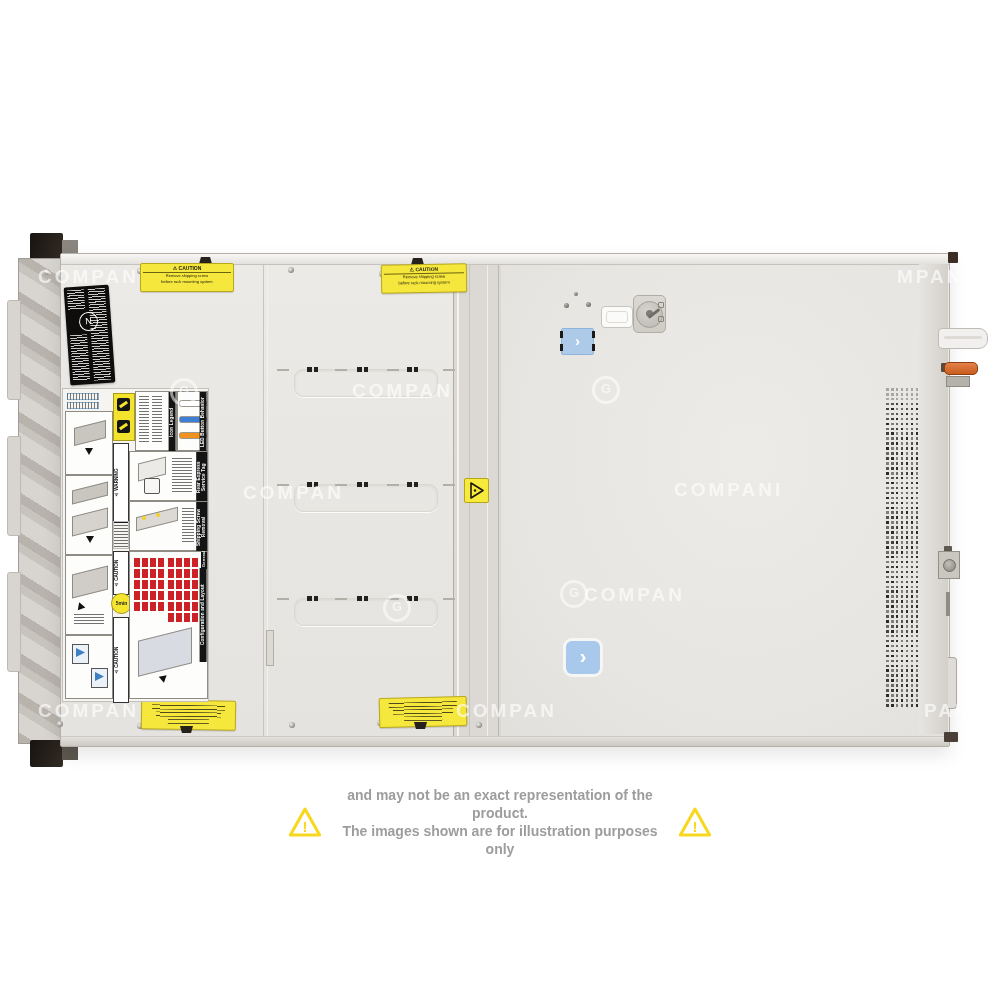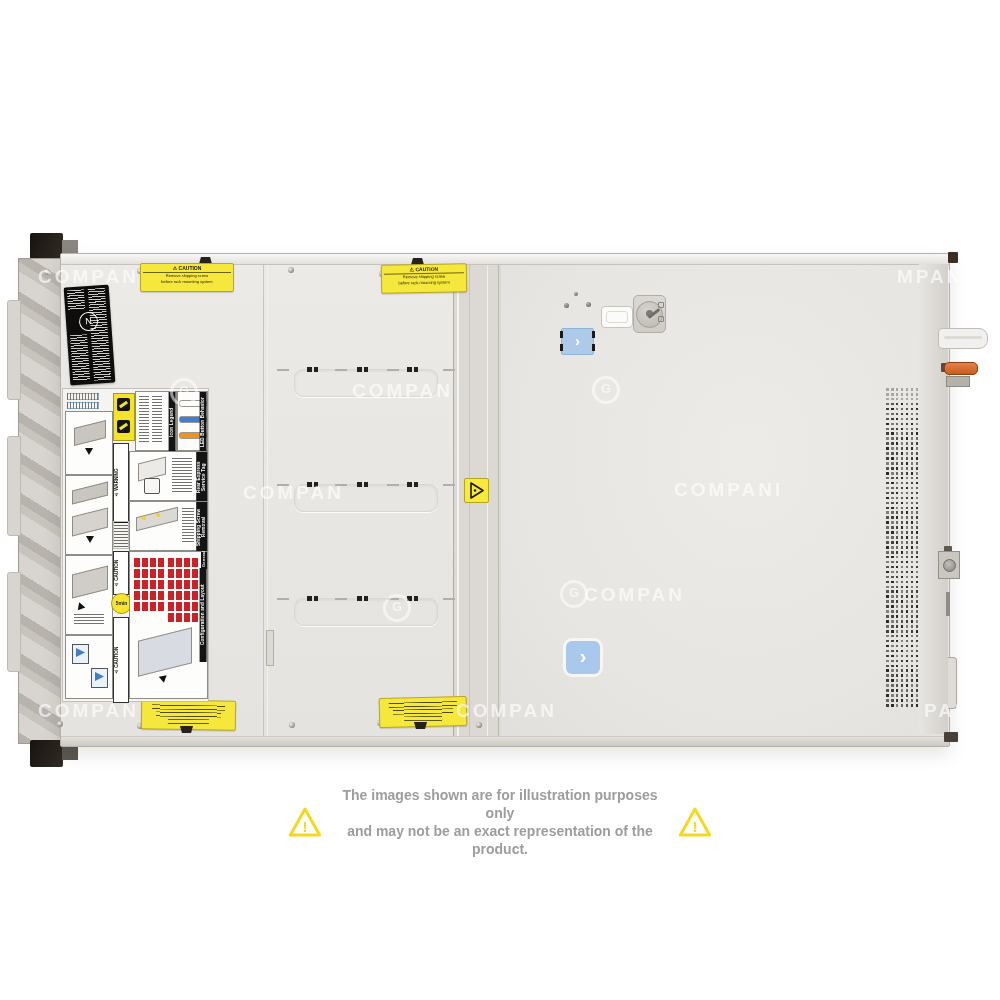--- a/index.html
+++ b/index.html
@@ -883,21 +883,21 @@
       <div class="wm" style="left: 456px; top: 700px;">COMPAN</div>
       <div class="wm" style="left: 924px; top: 700px;">PAN</div>
     </div>
 
   <div class="abs disclaimer">
     <svg class="tri" viewBox="0 0 100 92">
       <path d="M50 8 L93 84 L7 84 Z" fill="none" stroke="#f8d71f" stroke-width="9" stroke-linejoin="round"></path>
       <text x="50" y="74" text-anchor="middle" font-size="44" font-weight="bold" fill="#f8d71f" font-family="Liberation Sans, sans-serif">!</text>
     </svg>
     <div class="disc-text">
+      <div>and may not be an exact representation of the product.</div>
       <div>The images shown are for illustration purposes only</div>
-      <div>and may not be an exact representation of the product.</div>
     </div>
     <svg class="tri" viewBox="0 0 100 92">
       <path d="M50 8 L93 84 L7 84 Z" fill="none" stroke="#f8d71f" stroke-width="9" stroke-linejoin="round"></path>
       <text x="50" y="74" text-anchor="middle" font-size="44" font-weight="bold" fill="#f8d71f" font-family="Liberation Sans, sans-serif">!</text>
     </svg>
   </div>
 </div>
 
 </body></html>

